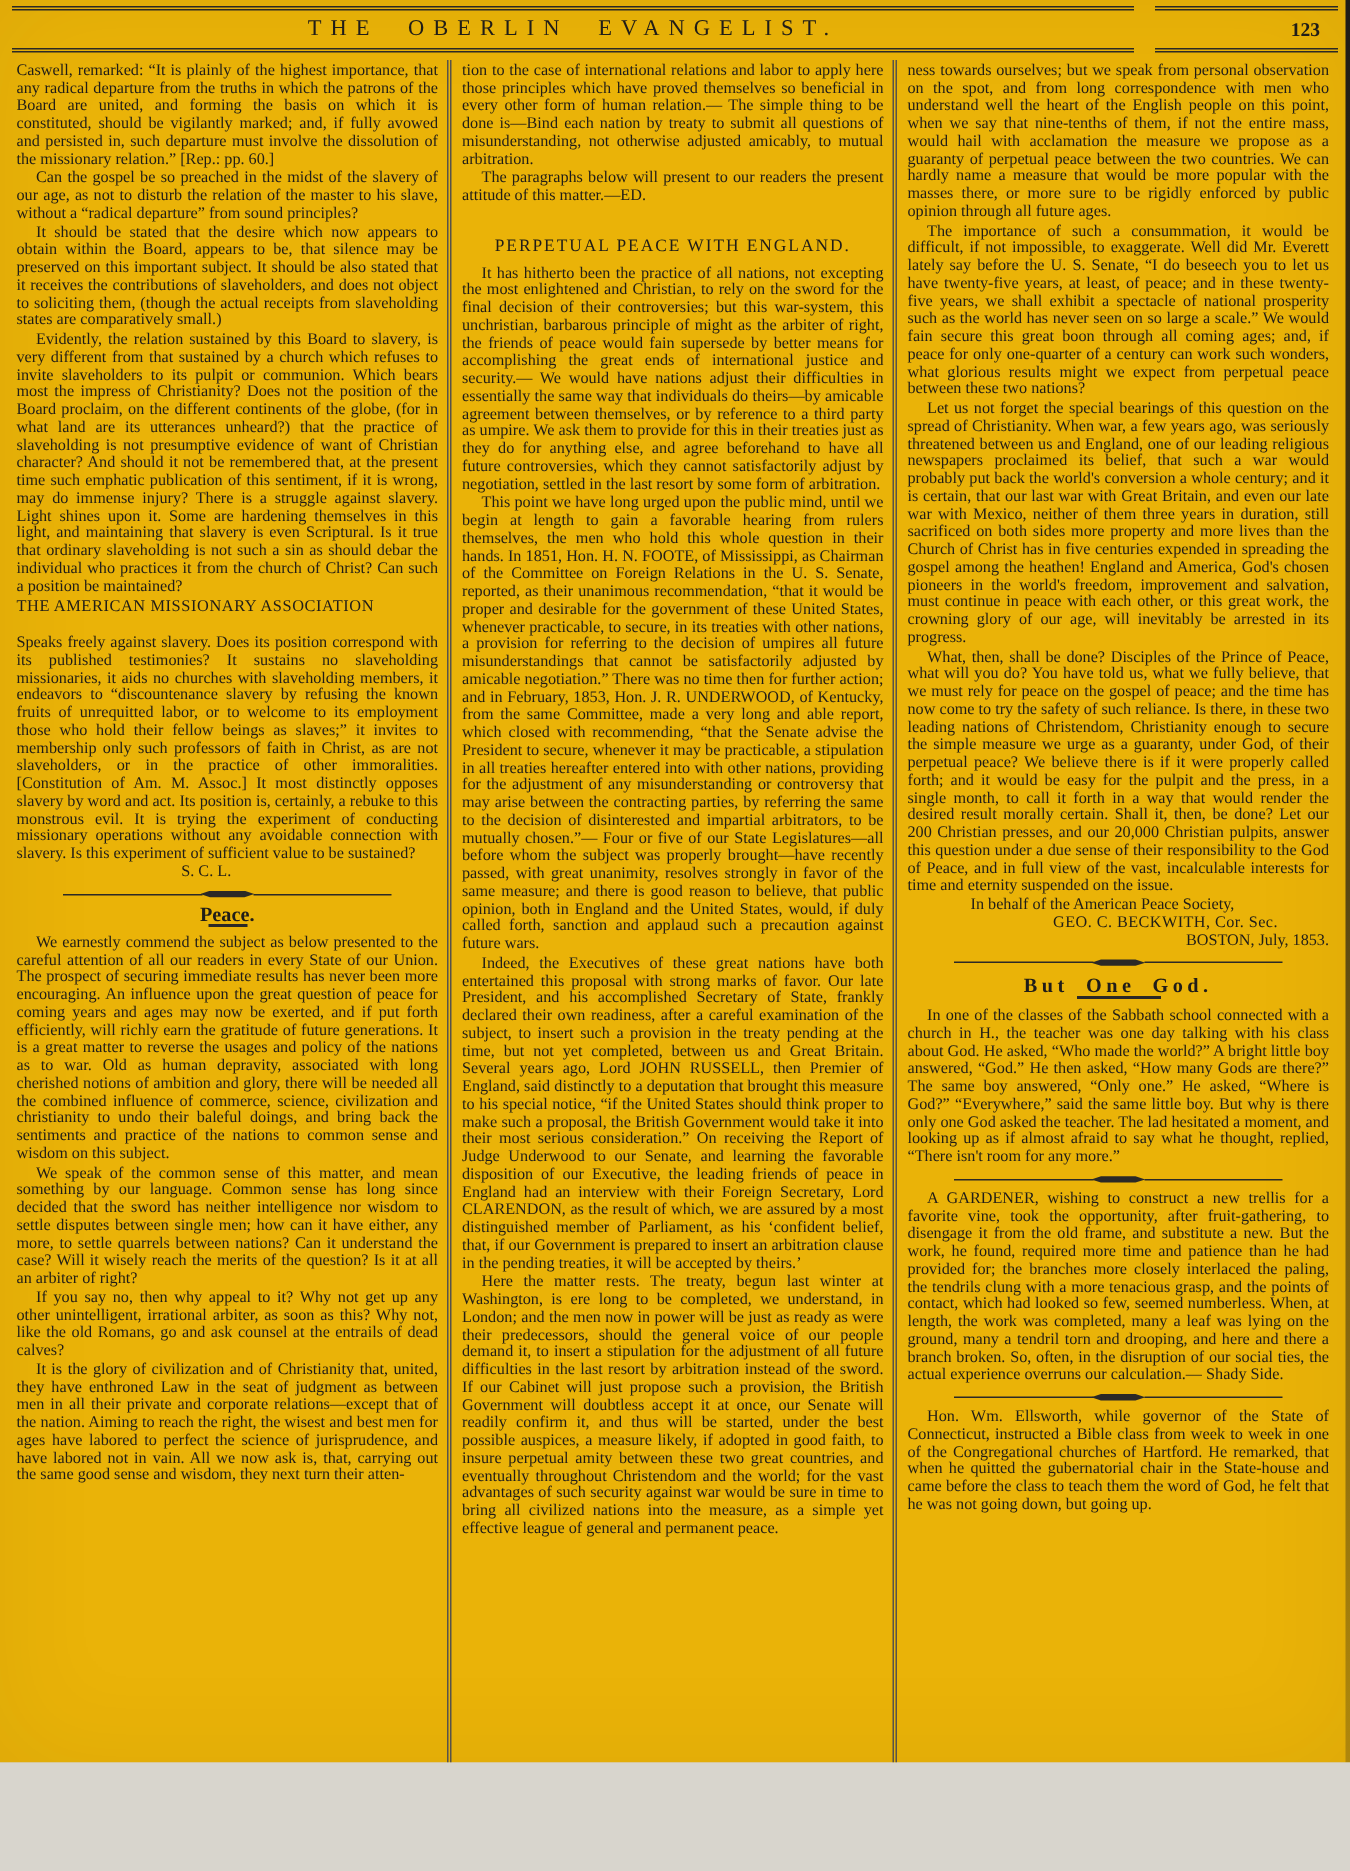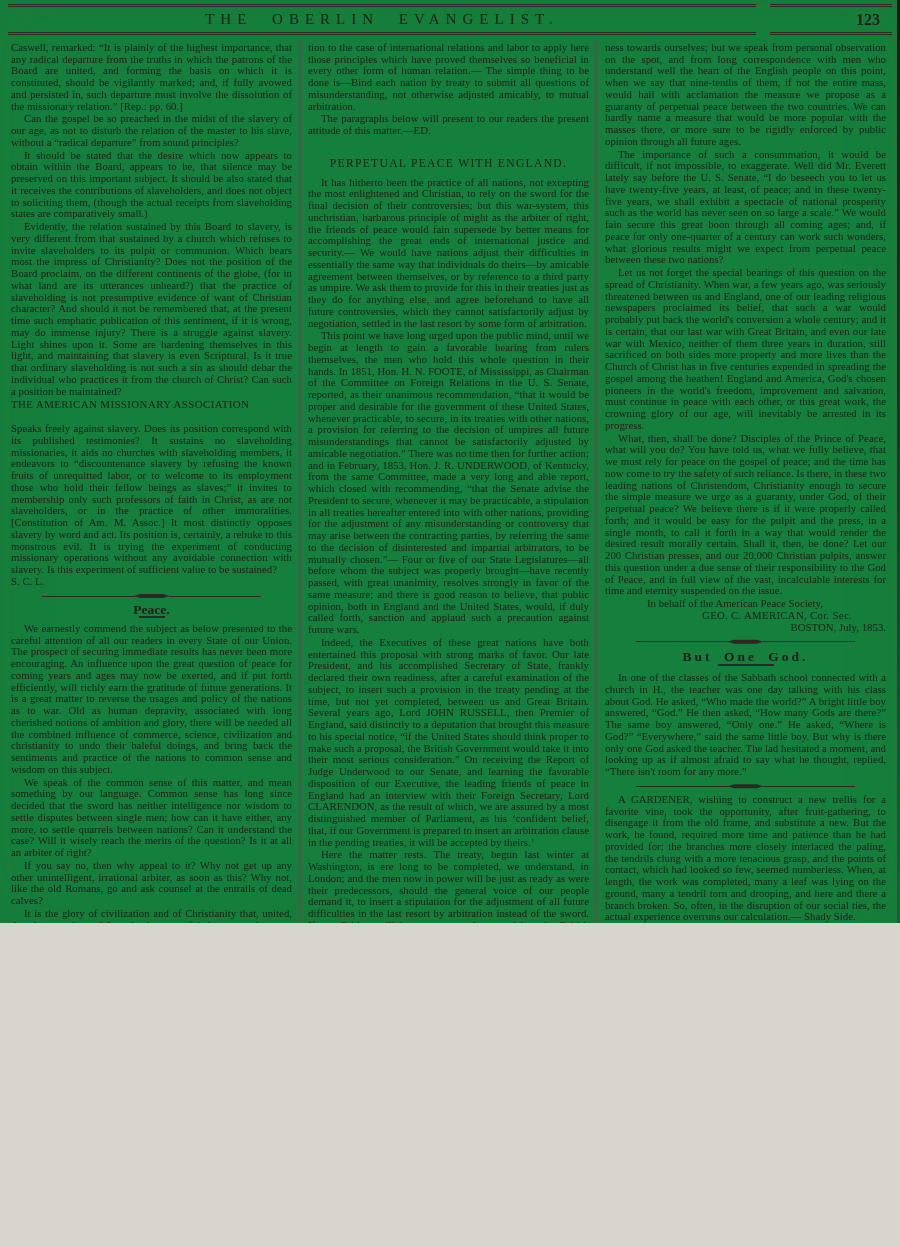--- a/index.html
+++ b/index.html
@@ -1,38 +1,38 @@
 <!DOCTYPE html>
 <html><head>
 <meta charset="utf-8">
 <style>
   html, body { margin:0; padding:0; background:#d8d5cd; }
   .page {
-    position:relative; width:900px; height:923px; margin:0 auto;
-    background:#15803d; color:#201d19; overflow:hidden;
+    position:relative; width:900px; height:1175px; margin:0 auto;
+    background:#eab308; color:#201d19; overflow:hidden;
     font-family:"Liberation Serif", serif;
     font-size:10.8px; line-height:11.75px;
     box-shadow: inset 0 0 70px rgba(60,50,30,0.08);
   }
   .scan-edge {
     position:absolute; right:0; top:0; width:3px; height:100%;
     background:linear-gradient(#1d1b18 0%, rgba(29,27,24,.75) 45%, rgba(29,27,24,.25) 100%);
   }
   
   .masthead { display:flex; gap:14px; padding:4px 8px 0 8px; }
   .masthead-left {
     flex:0 0 748px; border-top:3px double #2b2926; border-bottom:3px double #2b2926;
     text-align:center; padding:7px 0 5px 0;
   }
   .masthead-title {
     font-size:15px; letter-spacing:6px; word-spacing:10px; font-weight:normal;
   }
   .masthead-right {
     flex:1; border-top:3px double #2b2926; border-bottom:3px double #2b2926;
-    text-align:right; padding:7px 12px 5px 0; font-weight:bold; font-size:16px;
+    text-align:right; padding:7px 12px 5px 0; font-weight:bold; font-size:13px;
   }
   
   .columns { display:flex; align-items:stretch; padding:5px 8px 0 8px; height:1196px; overflow:hidden; }
   .col { flex:1 1 0; padding:2px 6px 0 3px; overflow:hidden; }
   .col + .col { border-left:3px double #57534b; padding-left:7px; }
   .p { text-align:justify; text-indent:13px; margin:0 0 1px 0; }
   .p.flush { text-indent:0; }
   
   .h-caps   { font-size:10.9px; letter-spacing:.4px; margin:2px 0 12px 0; white-space:nowrap; }
   .h-article{ text-align:center; font-size:11.6px; letter-spacing:1.3px; margin:21px 0 7px 0; }
@@ -41,21 +41,21 @@
   .short-rule { height:1.5px; width:26px; background:#2b2926; margin:1px auto 5px auto; }
   .short-rule.thick { width:56px; height:2px; margin-bottom:6px; }
   
   .divider { display:flex; align-items:center; justify-content:center; margin:6px auto 5px auto; width:78%; }
   .divider::before, .divider::after { content:""; flex:1; height:1px; background:#2b2926; }
   .divider .spindle {
     width:36px; height:5px; background:#2b2926; margin:0 -1px;
     clip-path:polygon(0 50%, 18% 8%, 82% 8%, 100% 50%, 82% 92%, 18% 92%);
   }
   
-  .sig-right  { text-align:left; padding-right:28px; margin:-1px 0 1px 0; }
+  .sig-right  { text-align:center; padding-right:28px; margin:-1px 0 1px 0; }
   .behalf     { text-indent:42px; margin:0; }
   .sig-name   { text-align:right; padding-right:34px; margin:0; letter-spacing:.3px; }
   .sig-place  { text-indent:8px; margin:0 0 2px 0;text-align:right; }
 </style>
 </head>
 <body>
 
 <div class="page">
   <div class="scan-edge"></div>
 
@@ -96,21 +96,21 @@
       <div class="p">Indeed, the Executives of these great nations have both entertained this proposal with strong marks of favor. Our late President, and his accomplished Secretary of State, frankly declared their own readiness, after a careful examination of the subject, to insert such a provision in the treaty pending at the time, but not yet completed, between us and Great Britain.  Several years ago, Lord JOHN RUSSELL, then Premier of England, said distinctly to a deputation that brought this measure to his special notice, “if the United States should think proper to make such a proposal, the British Government would take it into their most serious consideration.”  On receiving the Report of Judge Underwood to our Senate, and learning the favorable disposition of our Executive, the leading friends of peace in England had an interview with their Foreign Secretary, Lord CLARENDON, as the result of which, we are assured by a most distinguished member of Parliament, as his ‘confident belief, that, if our Government is prepared to insert an arbitration clause in the pending treaties, it will be accepted by theirs.’</div>
       <div class="p">Here the matter rests.  The treaty, begun last winter at Washington, is ere long to be completed, we understand, in London; and the men now in power will be just as ready as were their predecessors, should the general voice of our people demand it, to insert a stipulation for the adjustment of all future difficulties in the last resort by arbitration instead of the sword.  If our Cabinet will just propose such a provision, the British Government will doubtless accept it at once, our Senate will readily confirm it, and thus will be started, under the best possible auspices, a measure likely, if adopted in good faith, to insure perpetual amity between these two great countries, and eventually throughout Christendom and the world; for the vast advantages of such security against war would be sure in time to bring all civilized nations into the measure, as a simple yet effective league of general and permanent peace.</div>
     </div>
 
     <div class="col">
       <div class="p flush">ness towards ourselves; but we speak from personal observation on the spot, and from long correspondence with men who understand well the heart of the English people on this point, when we say that nine-tenths of them, if not the entire mass, would hail with acclamation the measure we propose as a guaranty of perpetual peace between the two countries.  We can hardly name a measure that would be more popular with the masses there, or more sure to be rigidly enforced by public opinion through all future ages.</div>
       <div class="p">The importance of such a consummation, it would be difficult, if not impossible, to exaggerate.  Well did Mr. Everett lately say before the U. S. Senate, “I do beseech you to let us have twenty-five years, at least, of peace; and in these twenty-five years, we shall exhibit a spectacle of national prosperity such as the world has never seen on so large a scale.”  We would fain secure this great boon through all coming ages; and, if peace for only one-quarter of a century can work such wonders, what glorious results might we expect from perpetual peace between these two nations?</div>
       <div class="p">Let us not forget the special bearings of this question on the spread of Christianity.  When war, a few years ago, was seriously threatened between us and England, one of our leading religious newspapers proclaimed its belief, that such a war would probably put back the world's conversion a whole century; and it is certain, that our last war with Great Britain, and even our late war with Mexico, neither of them three years in duration, still sacrificed on both sides more property and more lives than the Church of Christ has in five centuries expended in spreading the gospel among the heathen!  England and America, God's chosen pioneers in the world's freedom, improvement and salvation, must continue in peace with each other, or this great work, the crowning glory of our age, will inevitably be arrested in its progress.</div>
       <div class="p">What, then, shall be done?  Disciples of the Prince of Peace, what will you do?  You have told us, what we fully believe, that we must rely for peace on the gospel of peace; and the time has now come to try the safety of such reliance.  Is there, in these two leading nations of Christendom, Christianity enough to secure the simple measure we urge as a guaranty, under God, of their perpetual peace?  We believe there is if it were properly called forth; and it would be easy for the pulpit and the press, in a single month, to call it forth in a way that would render the desired result morally certain.  Shall it, then, be done?  Let our 200 Christian presses, and our 20,000 Christian pulpits, answer this question under a due sense of their responsibility to the God of Peace, and in full view of the vast, incalculable interests for time and eternity suspended on the issue.</div>
       <div class="behalf">In behalf of the American Peace Society,</div>
-      <div class="sig-name">GEO. C. AMERICAN, Cor. Sec.</div>
+      <div class="sig-name">GEO. C. BECKWITH, Cor. Sec.</div>
       <div class="sig-place">BOSTON, July, 1853.</div>
       <div class="divider">
         <span class="spindle"></span>
       </div>
       <div class="h-bold spaced">But One God.</div>
       <div class="short-rule thick"></div>
       <div class="p">In one of the classes of the Sabbath school connected with a church in H., the teacher was one day talking with his class about God.  He asked, “Who made the world?”  A bright little boy answered, “God.”  He then asked, “How many Gods are there?”  The same boy answered, “Only one.”  He asked, “Where is God?” “Everywhere,” said the same little boy.  But why is there only one God asked the teacher.  The lad hesitated a moment, and looking up as if almost afraid to say what he thought, replied, “There isn't room for any more.”</div>
       <div class="divider">
         <span class="spindle"></span>
       </div>

